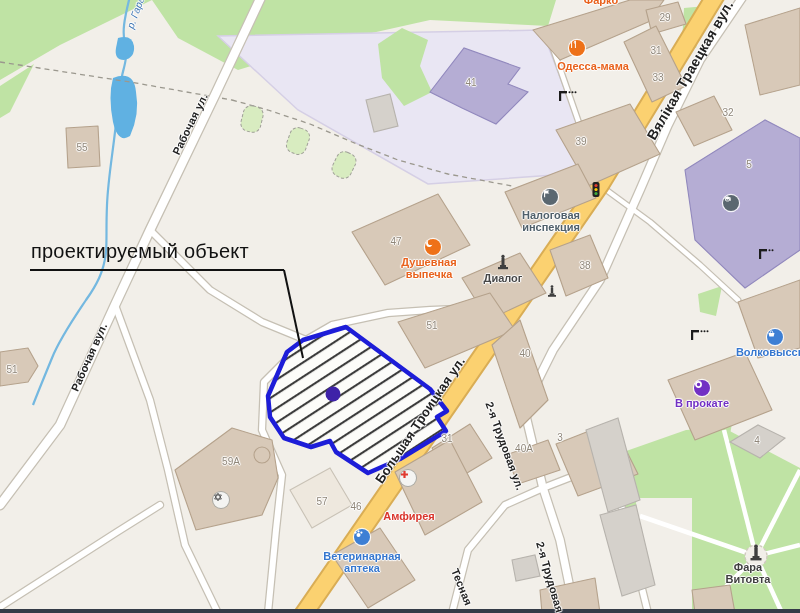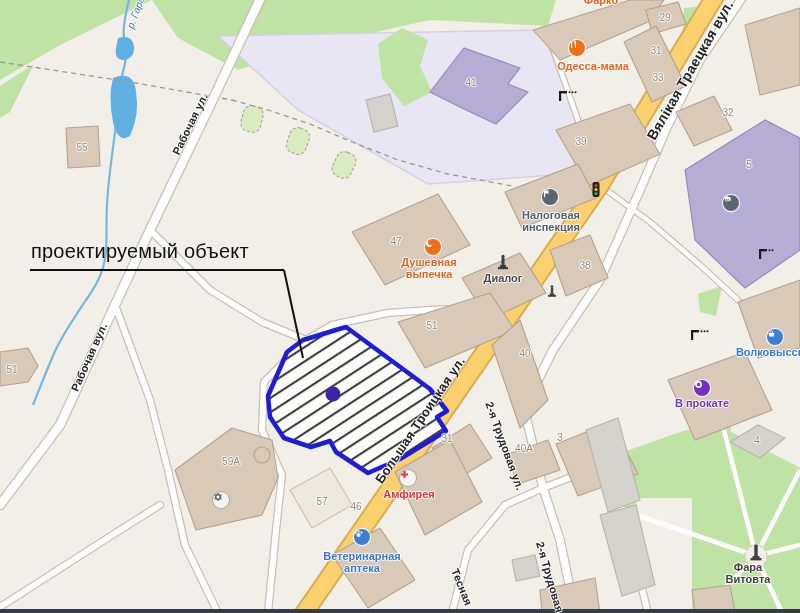--- a/index.html
+++ b/index.html
@@ -283,21 +283,21 @@
         </svg>
   </div>
 
   <div class="lbl poi c-orange" style="left:579px;top:67px;padding-left:28px;">Одесса-мама</div>
   <div class="lbl poi c-orange" style="left:601px;top:1px;">Фарко</div>
   <div class="lbl poi c-orange" style="left:429px;top:269px;width:86px;">Душевная выпечка</div>
   <div class="lbl poi c-slate" style="left:551px;top:222px;width:110px;">Налоговая инспекция</div>
   <div class="lbl poi c-dark" style="left:503px;top:279px;">Диалог</div>
   <div class="lbl poi c-blue" style="left:776px;top:353px;">Волковысские</div>
   <div class="lbl poi c-violet" style="left:702px;top:404px;">В прокате</div>
-  <div class="lbl poi c-red" style="left:409px;top:495px;">Амфирея</div>
+  <div class="lbl poi c-red" style="left:409px;top:517px;">Амфирея</div>
   <div class="lbl poi c-blue" style="left:362px;top:563px;width:112px;">Ветеринарная аптека</div>
   <div class="lbl poi c-darker" style="left:748px;top:574px;">Фара Витовта</div>
 
   <div class="lbl hn" style="left:82px;top:147px;">55</div>
   <div class="lbl hn" style="left:471px;top:82px;text-align:right;">41</div>
   <div class="lbl hn" style="left:665px;top:17px;">29</div>
   <div class="lbl hn" style="left:656px;top:50px;">31</div>
   <div class="lbl hn" style="left:658px;top:77px;">33</div>
   <div class="lbl hn" style="left:728px;top:112px;">32</div>
   <div class="lbl hn" style="left:581px;top:141px;">39</div>

